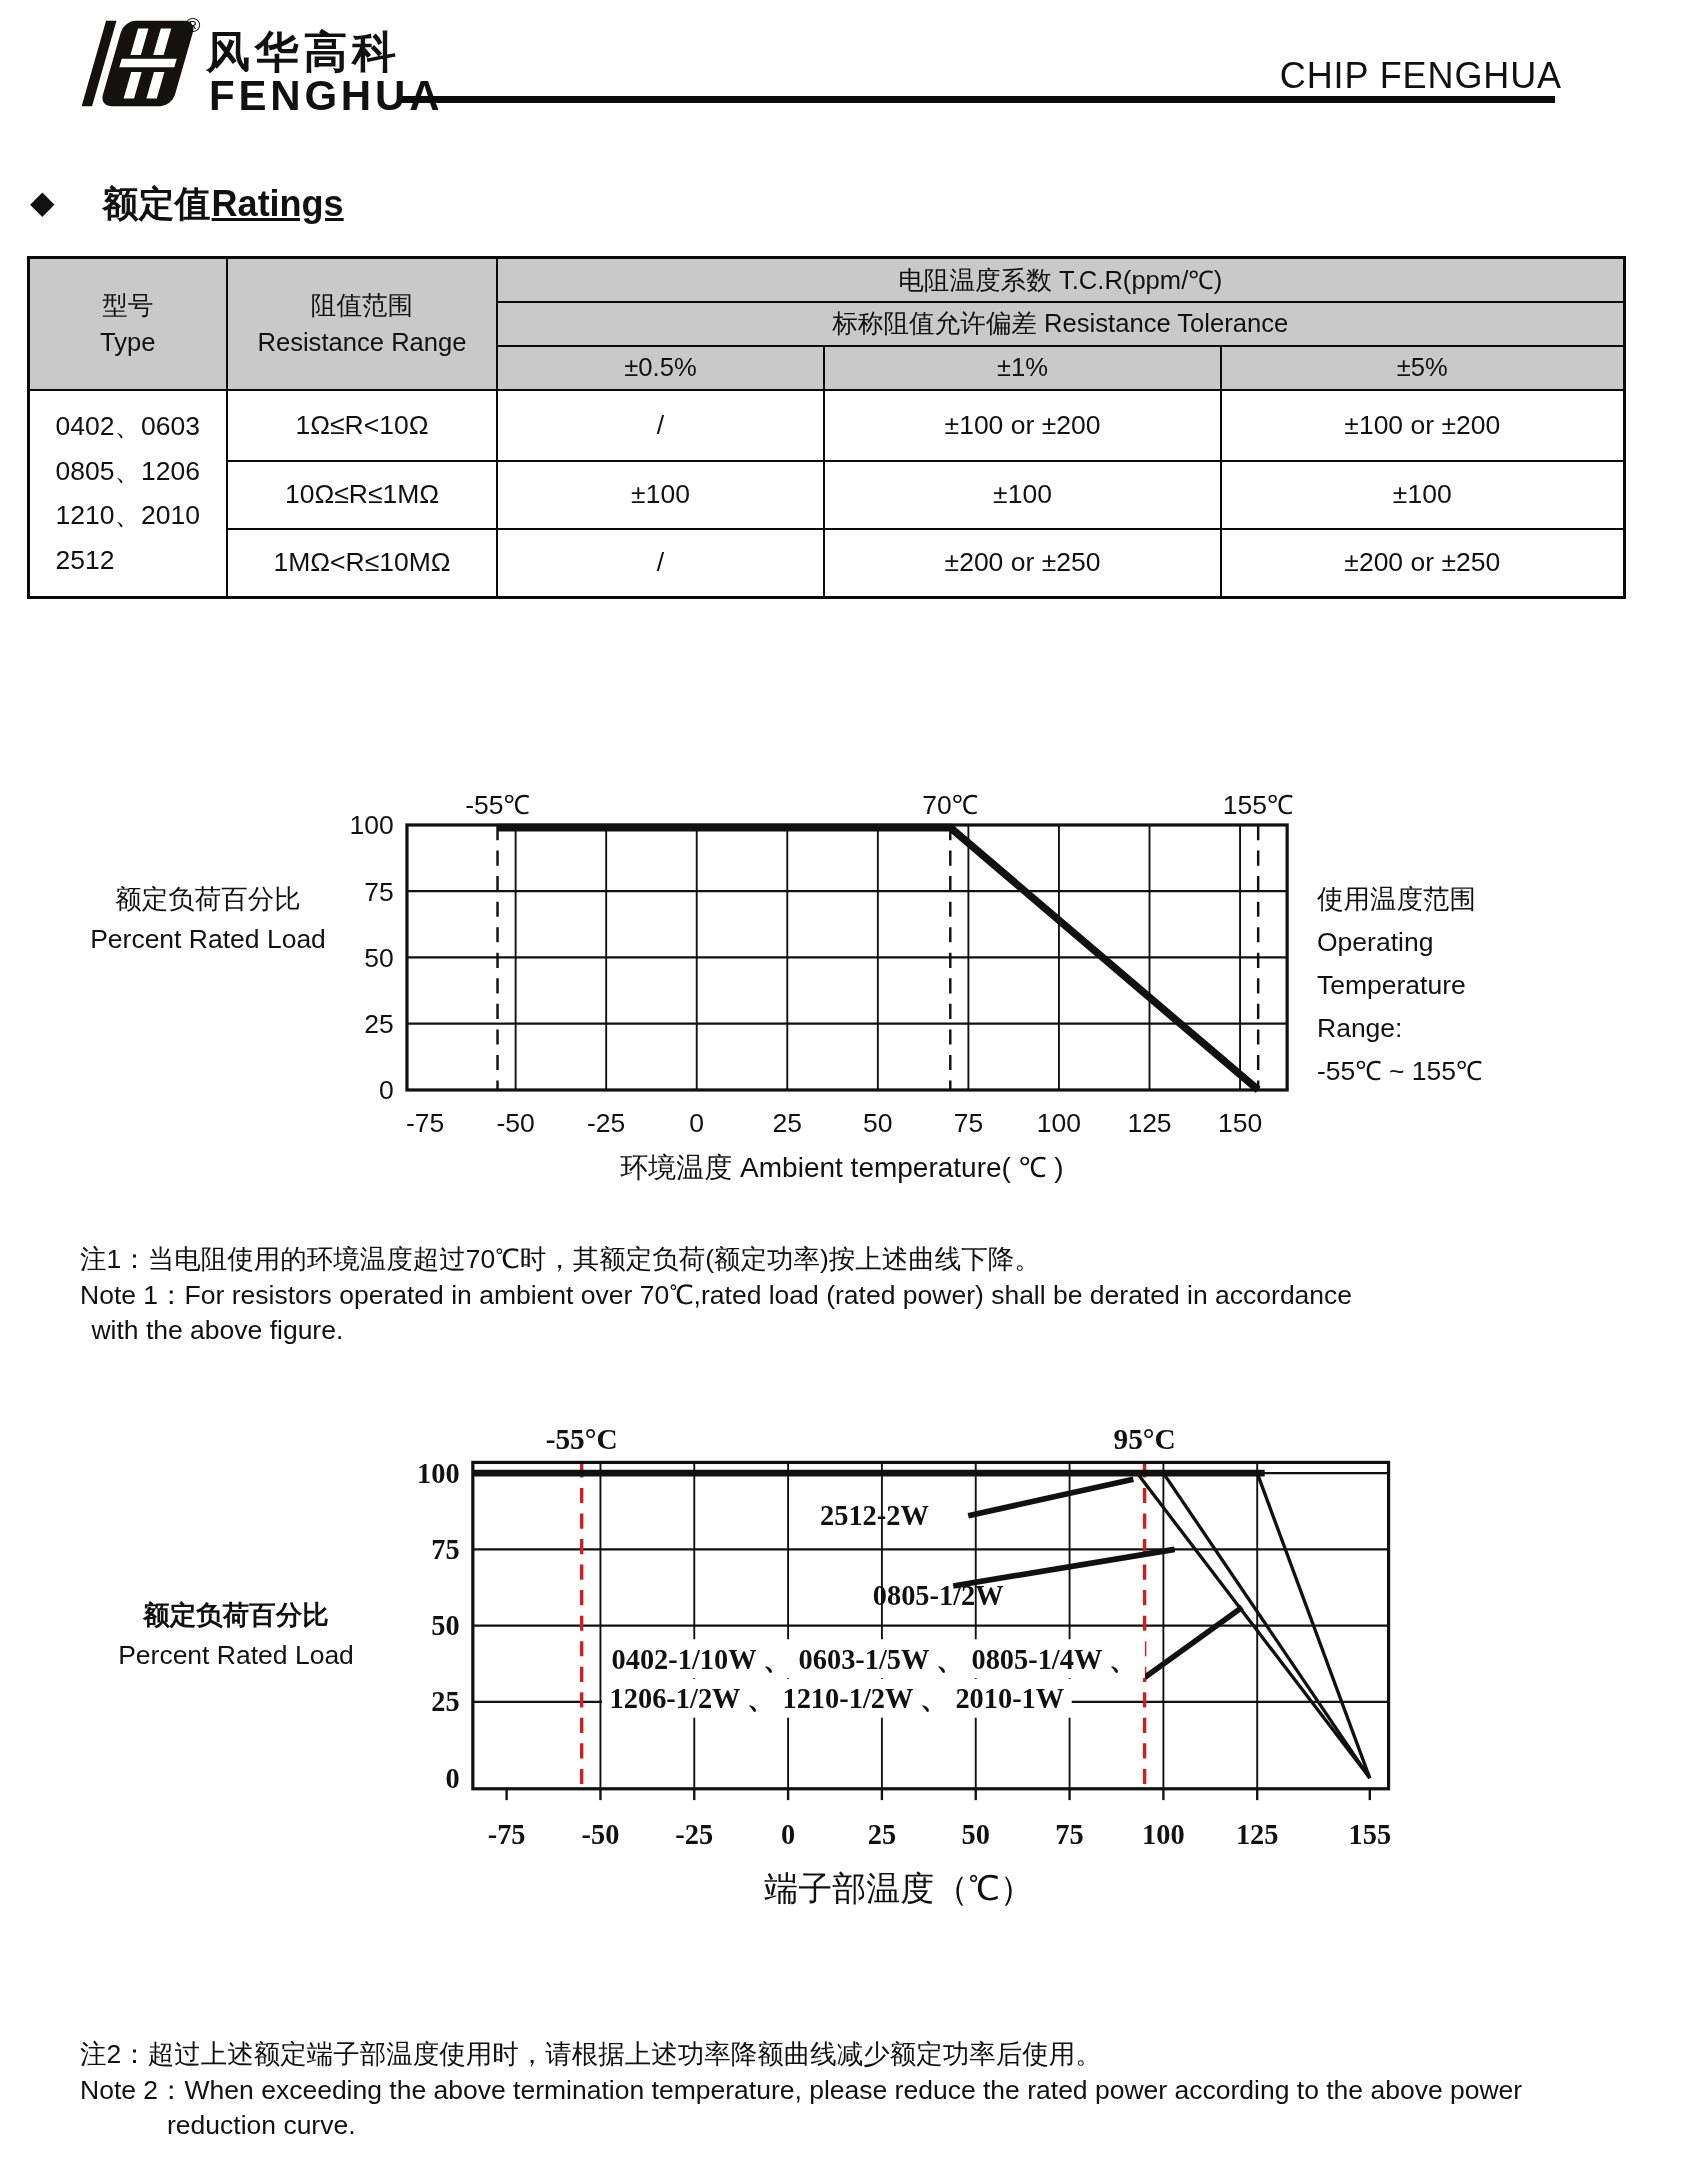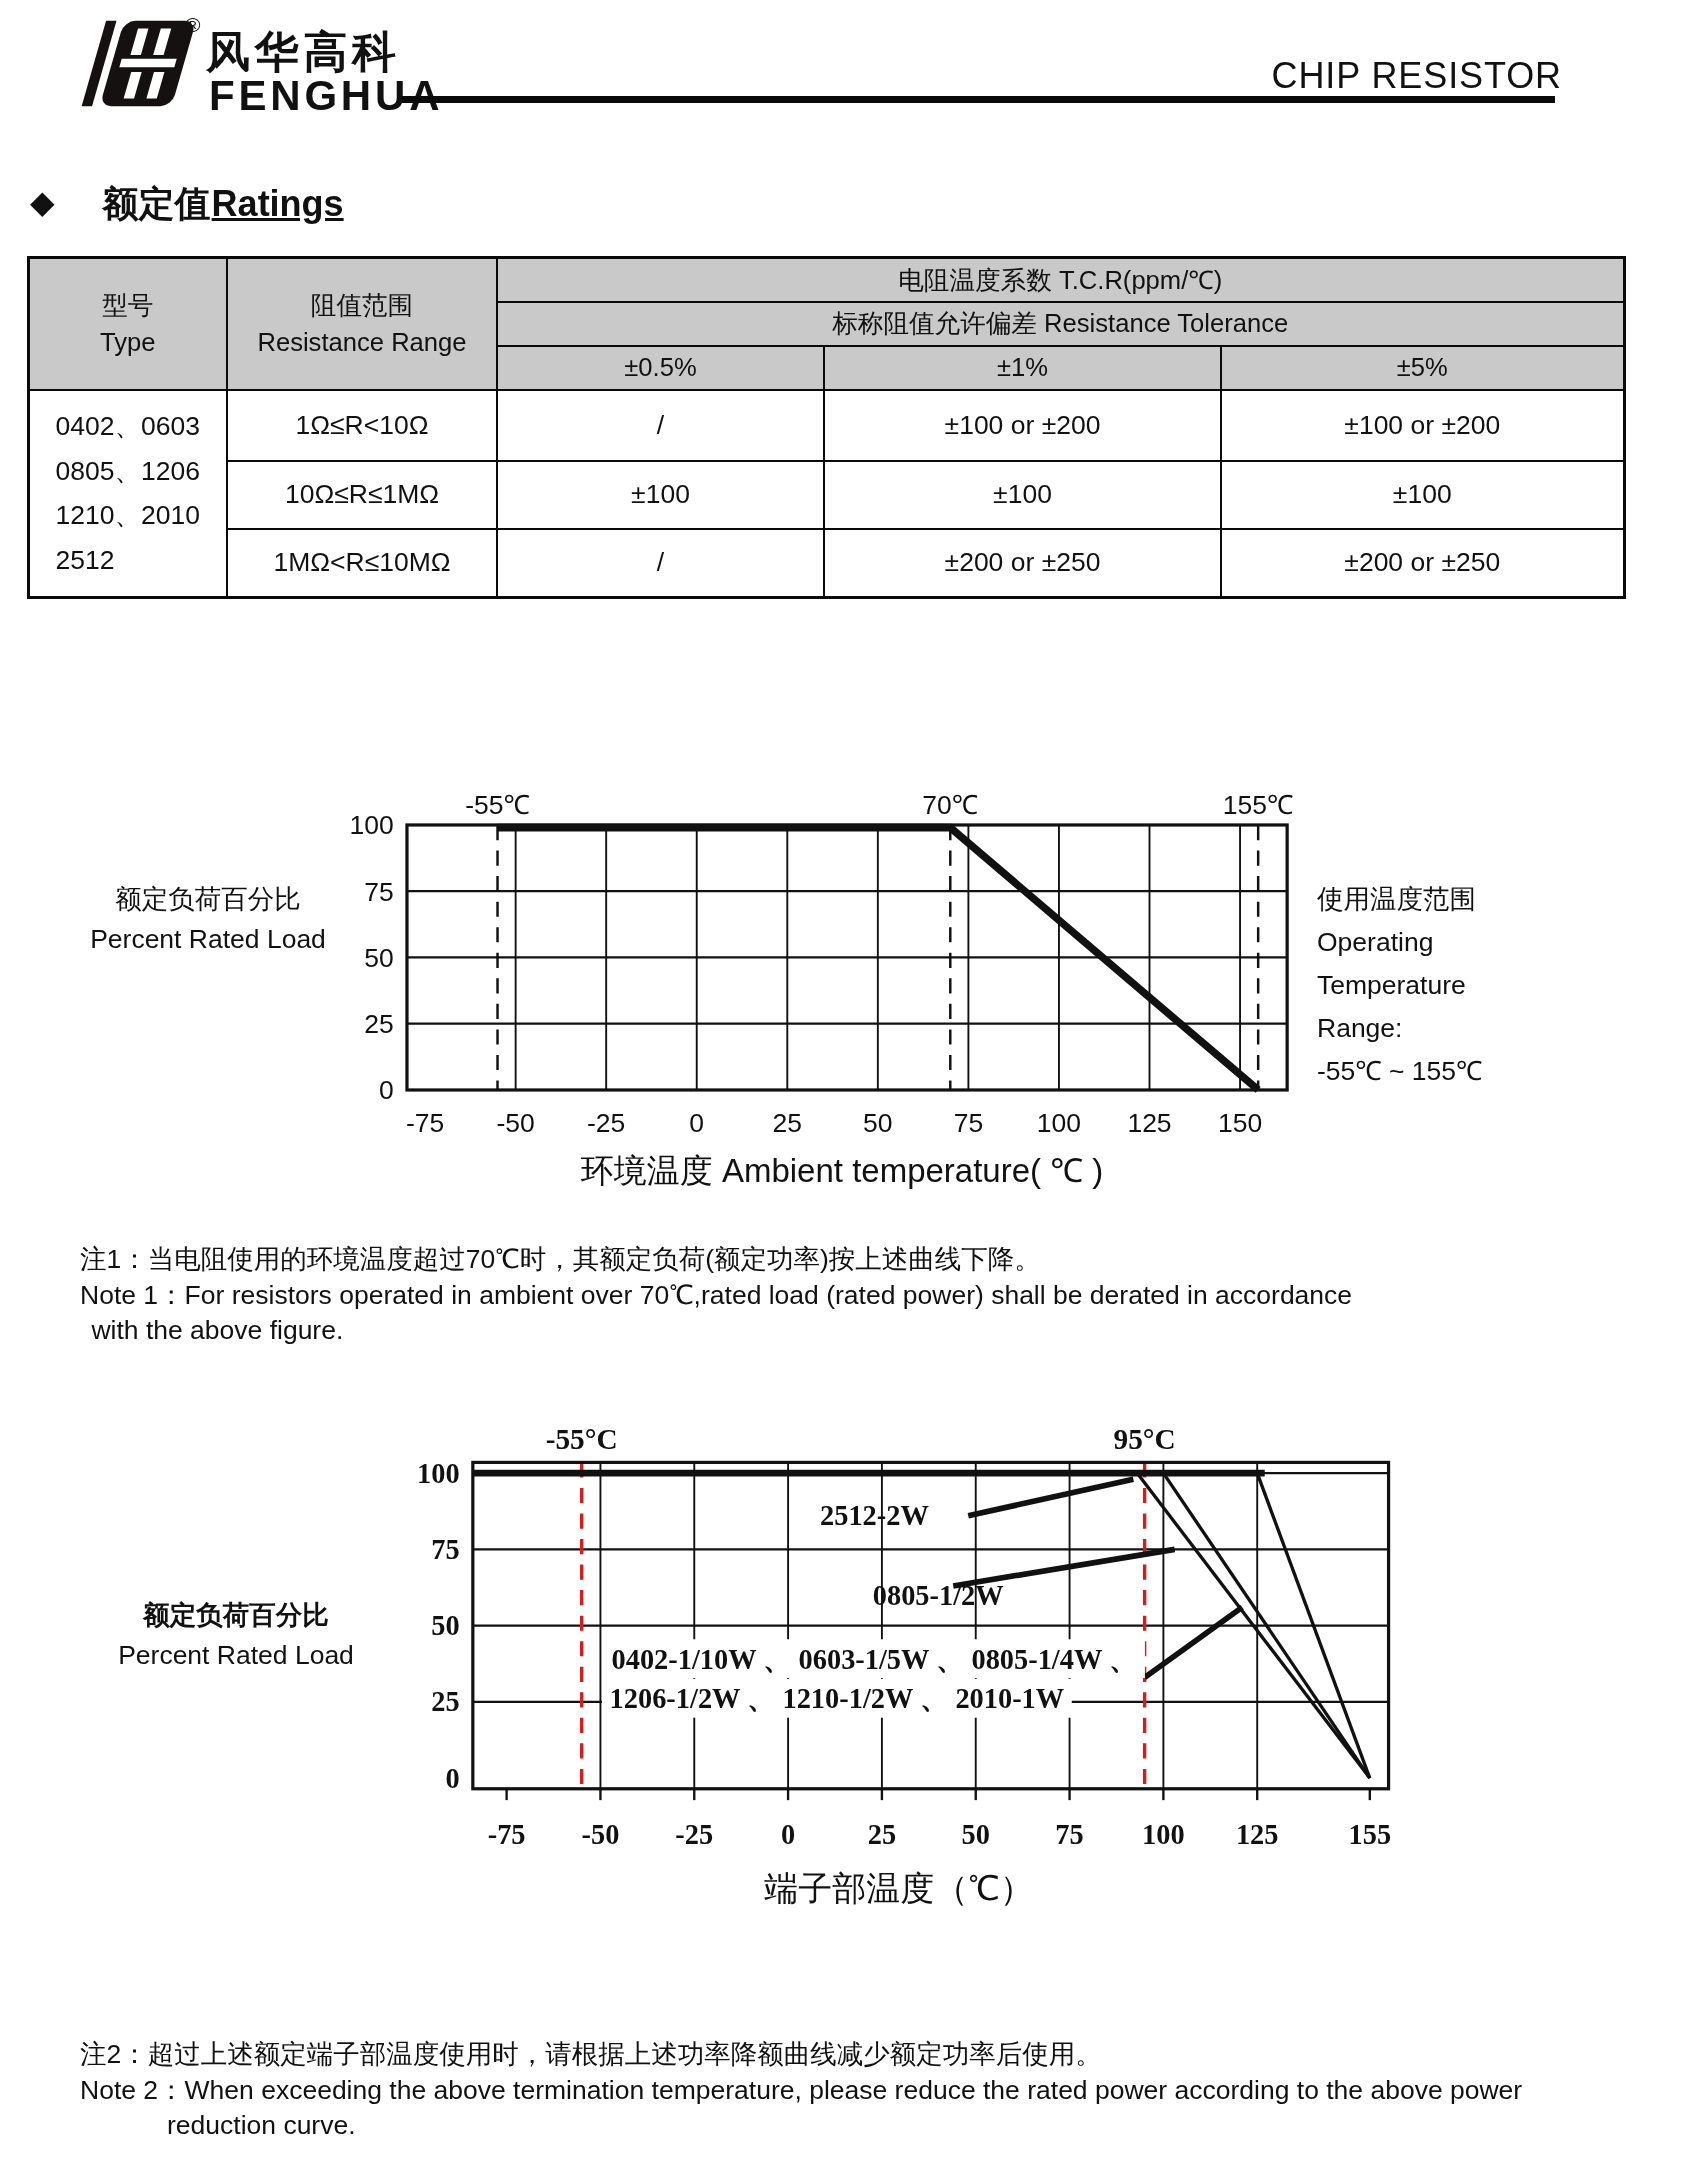--- a/index.html
+++ b/index.html
@@ -22,21 +22,21 @@
   table.ratings th{background:#c9c9c9;}
   table.ratings td{background:#ffffff;font-size:26.5px;}
   .hdr2{line-height:1.45;}
   .type-lines{display:inline-block;text-align:left;font-size:26.5px;line-height:1.68;}
   .axis-label{font-size:26.5px;line-height:1.5;text-align:center;}
   .axis-label .zh{display:block;}
   .side-note{font-size:26.5px;line-height:1.62;text-align:left;}
   .note{font-size:26.5px;line-height:1.34;}
   .note div{white-space:nowrap;}
   .xlabel2{font-family:"Liberation Serif",serif;font-weight:normal;font-size:34px;text-align:center;}
-  .xlabel1{font-size:33px;text-align:center;}
+  .xlabel1{font-size:28px;text-align:center;}
   .bold-zh{font-weight:bold;}
   svg{display:block;}
 </style>
 </head>
 <body>
 
 <div class="page">
 
   <svg class="abs" style="left:66px;top:15px;" width="128" height="97" viewBox="0 0 135 102">
     <g transform="skewX(-16) translate(30,0)">
@@ -45,21 +45,21 @@
       <rect x="50" y="14" width="11" height="28" fill="#ffffff"></rect>
       <rect x="74" y="14" width="11" height="28" fill="#ffffff"></rect>
       <rect x="42" y="46" width="58" height="9" fill="#ffffff"></rect>
       <rect x="56" y="60" width="11" height="28" fill="#ffffff"></rect>
       <rect x="80" y="60" width="11" height="28" fill="#ffffff"></rect>
     </g>
   </svg>
   <div class="abs reg" style="left:185px;top:13.2px;">®</div>
   <div class="abs brand-zh" style="left:206px;top:23px;">风华高科</div>
   <div class="abs brand-en" style="left:209px;top:72px;">FENGHUA</div>
-  <div class="abs doc-title" style="left:1136px;top:55px;width:426px;">CHIP RESISTOR</div>
+  <div class="abs doc-title" style="left:1136px;top:55px;width:426px;">CHIP FENGHUA</div>
   <div class="abs rule" style="left:402px;top:96px;width:1153px;height:6.6px;"></div>
 
   <div class="abs sec-title" style="left:30px;top:180px;">
     <span class="bullet">◆</span><span class="zh">额定值</span><span class="en">Ratings</span>
   </div>
 
   <div class="abs" style="left:26.5px;top:256px;">
     <table class="ratings">
       <colgroup>
         <col style="width:199px">

